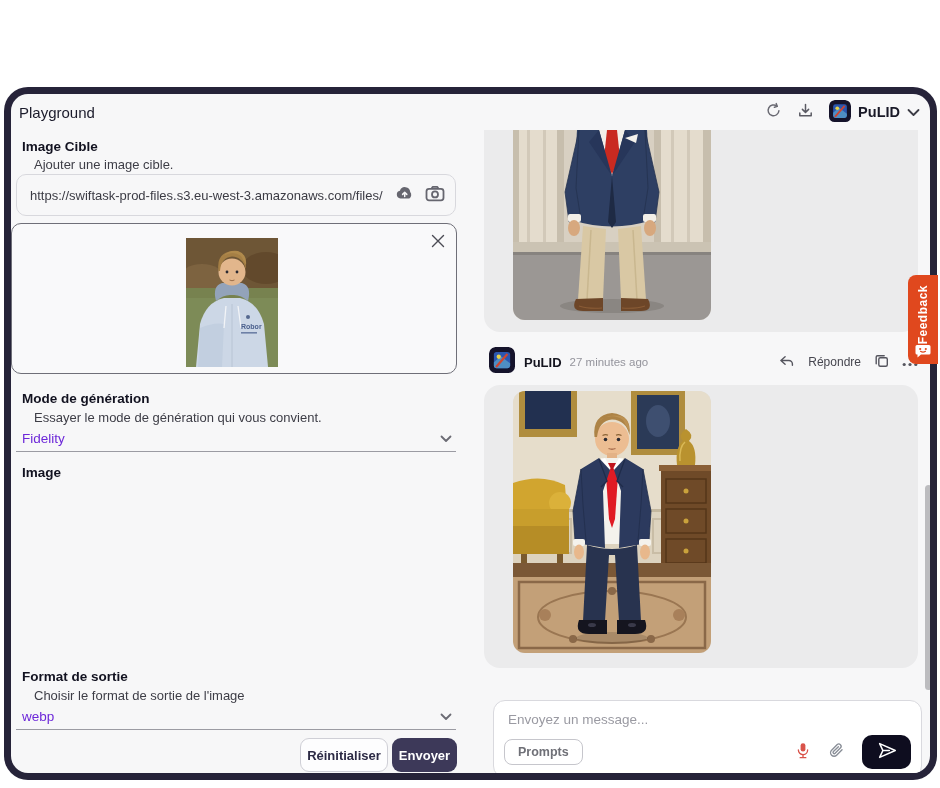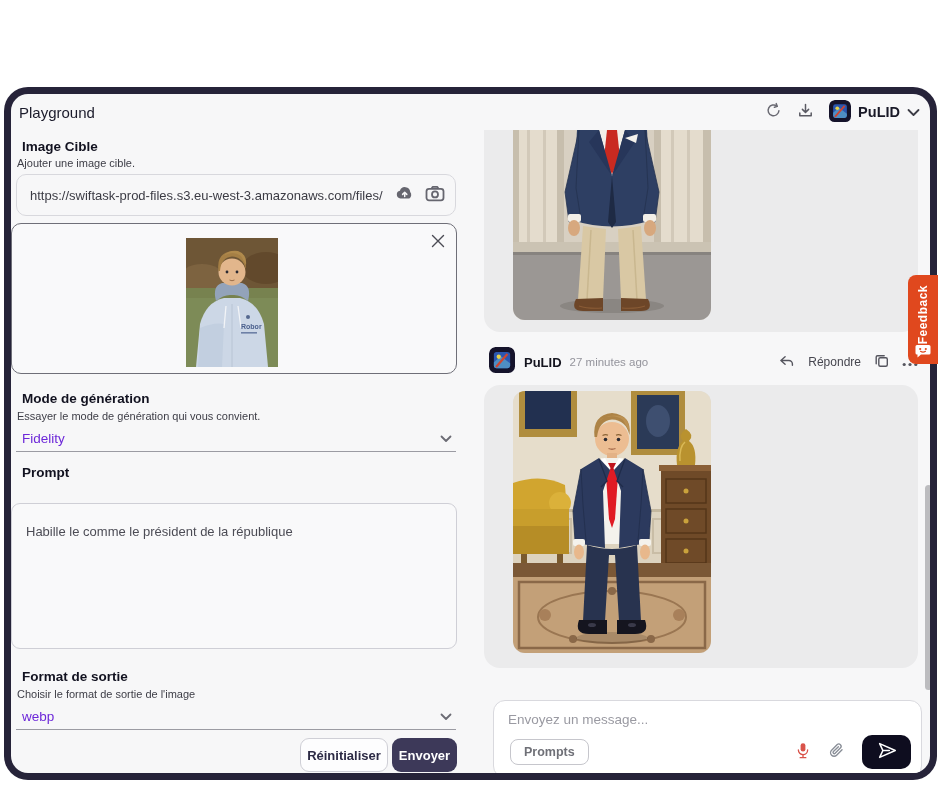--- a/index.html
+++ b/index.html
@@ -17,21 +17,21 @@
             align-items:center; padding:0 10px 0 8px; }
   .topbar-title { font-size:15px; color:#1b1b2b; }
   .topbar-right { margin-left:auto; display:flex; align-items:center; gap:15px; }
   .icon-btn { background:none; border:none; cursor:pointer; display:flex; align-items:center; padding:0; }
   .model-chip { display:flex; align-items:center; gap:7px; cursor:pointer; background:none; border:none; }
   .model-chip .name { font-size:14.5px; font-weight:600; color:#191927; }
   .app-avatar { border-radius:6px; overflow:hidden; display:block; }
 
   
   .sec-title { position:absolute; left:11px; font-size:13.5px; font-weight:700; color:#121220; }
-  .sec-hint  { position:absolute; left:6px; font-size:11px; color:#3d3d46;text-align:center; }
+  .sec-hint  { position:absolute; left:23px; font-size:13px; color:#3d3d46;text-align:center; }
 
   .url-field { position:absolute; left:5px; top:80px; width:440px; height:42px;
                border:1px solid #d8d8dd; border-radius:10px; background:#f7f7f8;
                display:flex; align-items:center; padding:0 10px 0 13px; gap:10px; }
   .url-field input { flex:1; min-width:0; border:none; background:transparent; outline:none;
                      font-size:13px; color:#3b3b44; font-family:"Liberation Sans",sans-serif;
                      white-space:nowrap; overflow:hidden; }
 
   .preview-box { position:absolute; left:0; top:129px; width:446px; height:151px;
                  border:1.5px solid #6f6f78; border-radius:10px; background:#f9f9fa; }
@@ -68,21 +68,21 @@
   .msg-time { margin-left:8px; font-size:11.5px; color:#94949c; }
   .msg-actions { margin-left:auto; display:flex; align-items:center; gap:13px; }
   .reply-btn { display:flex; align-items:center; gap:14px; background:none; border:none; cursor:pointer;
                font-family:"Liberation Sans",sans-serif; font-size:12px; color:#46464f; }
 
   .composer { position:absolute; left:482px; top:606px; width:429px; height:78px; background:#ffffff;
               border:1px solid #d9d9de; border-radius:12px; }
   .composer-input { position:absolute; left:14px; top:11px; width:300px; border:none; outline:none;
                     background:transparent; font-family:"Liberation Sans",sans-serif; font-size:13.5px; color:#3c3c44; }
   .composer-input::placeholder { color:#9a9aa2; }
-  .composer-row { position:absolute; left:16px; right:10px; bottom:8px; display:flex; align-items:center; }
+  .composer-row { position:absolute; left:10px; right:10px; bottom:8px; display:flex; align-items:center; }
   .prompts-btn { border:1px solid #c6c6cc; background:#ffffff; border-radius:8px; padding:5px 13px;
                  font-family:"Liberation Sans",sans-serif; font-size:12.5px; font-weight:600; color:#6f7077; cursor:pointer; }
   .composer-icons { margin-left:auto; display:flex; align-items:center; gap:17px; }
   .send-btn { width:49px; height:34px; background:#0e0d1f; border:none; border-radius:10px; cursor:pointer;
               display:flex; align-items:center; justify-content:center; }
 
   .scroll-thumb { position:absolute; left:914px; top:391px; width:7px; height:205px;
                   background:#bcbcbf; border-radius:4px; cursor:pointer; }
 
   
@@ -201,22 +201,21 @@
       <div class="sec-hint" style="top:316px">Essayer le mode de génération qui vous convient.</div>
       <button class="select-line" style="top:331px">
         <span class="val">Fidelity</span>
         <span>
           <svg width="12" height="8" viewBox="0 0 12 8">
               <polyline points="1.5,1.5 6,6 10.5,1.5" fill="none" stroke="#6b6b74" stroke-width="1.8" stroke-linecap="round" stroke-linejoin="round"></polyline>
             </svg>
         </span>
       </button>
 
-      <div class="sec-title" style="top:371px">Prompt</div>
-      <textarea class="prompt-area" style="">Habille le comme le président de la république</textarea>
+      <div class="sec-title" style="top:371px">Image</div>
 
       <div class="sec-title" style="top:575px">Format de sortie</div>
       <div class="sec-hint" style="top:594px">Choisir le format de sortie de l'image</div>
       <button class="select-line" style="top:609px">
         <span class="val">webp</span>
         <span>
           <svg width="12" height="8" viewBox="0 0 12 8">
               <polyline points="1.5,1.5 6,6 10.5,1.5" fill="none" stroke="#6b6b74" stroke-width="1.8" stroke-linecap="round" stroke-linejoin="round"></polyline>
             </svg>
         </span>

